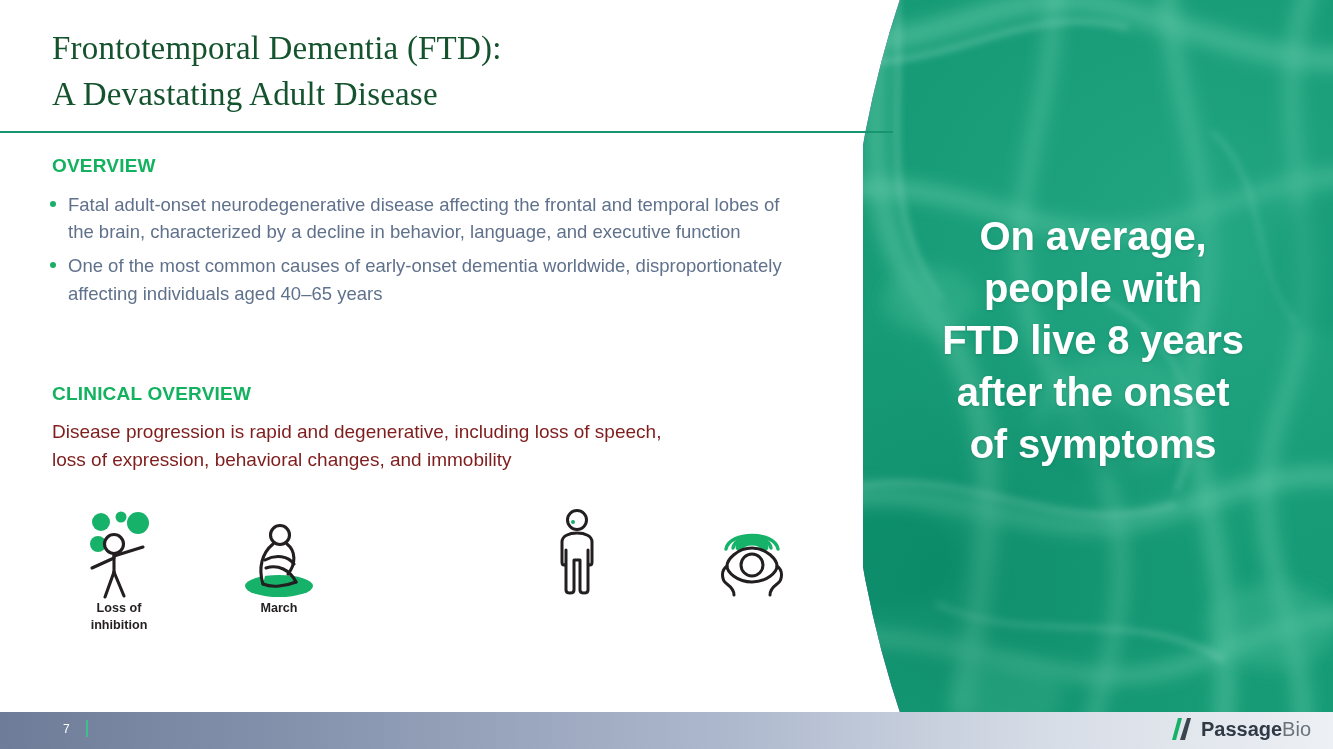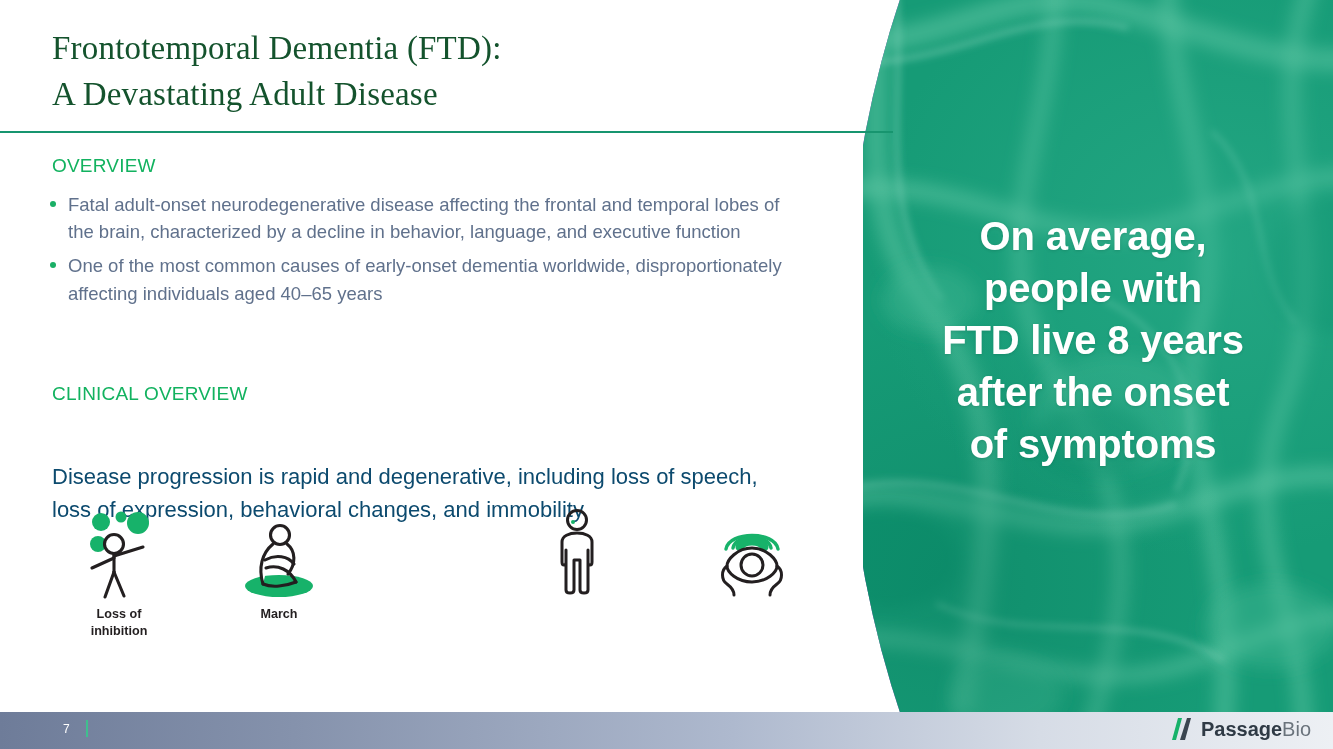--- a/index.html
+++ b/index.html
@@ -44,51 +44,50 @@
     white-space:pre-line;letter-spacing:.2px;
   }
   .rule{
     position:absolute;left:0;top:131px;width:893px;height:2px;
     background:#17956F;
   }
 
   
   .sec-head{
     position:absolute;left:52px;
-    font-size:19px;font-weight:normal;color:#12B25F;
+    font-size:19px;font-weight:bold;color:#12B25F;
     letter-spacing:.2px;
   }
   #h-overview{top:155px;}
   #h-symptoms{top:383px;}
 
   .bullets{position:absolute;left:46px;top:191px;width:760px;}
   .bullet{
     position:relative;padding-left:22px;
     font-size:18.5px;line-height:1.47;color:#60718C;
     margin-bottom:7px;
   }
   .bullet::before{
     content:"";position:absolute;left:4px;top:10px;
     width:6px;height:6px;border-radius:50%;background:#1AAF66;
   }
 
   .para{
     position:absolute;left:52px;top:418px;width:755px;
-    font-size:22px;line-height:1.48;color:#0c4a6e;
+    font-size:19px;line-height:1.48;color:#7f1d1d;
     white-space:pre-line;
-    margin-top:43px;
   }
 
   
   .icons{position:absolute;left:52px;top:505px;width:820px;height:155px;}
   .icon-cell{position:absolute;top:0;width:170px;text-align:center;}
   .icon-art{height:95px;display:flex;align-items:flex-end;justify-content:center;}
   .icon-art svg{display:block;}
   .icon-label{
-    margin-top:6px;font-size:12.6px;font-weight:bold;color:#231F20;
+    margin-top:0;font-size:12.6px;font-weight:bold;color:#231F20;
     line-height:1.32;white-space:pre-line;
   }
 
   
   .footer{
     position:absolute;left:0;bottom:0;width:1333px;height:37px;
     background:linear-gradient(90deg,#6E7C99 0%,#8592AC 22%,#AEB9CE 55%,#D6DCE6 78%,#EDF0F4 100%);
   }
   .f-num{
     position:absolute;left:63px;top:10px;

